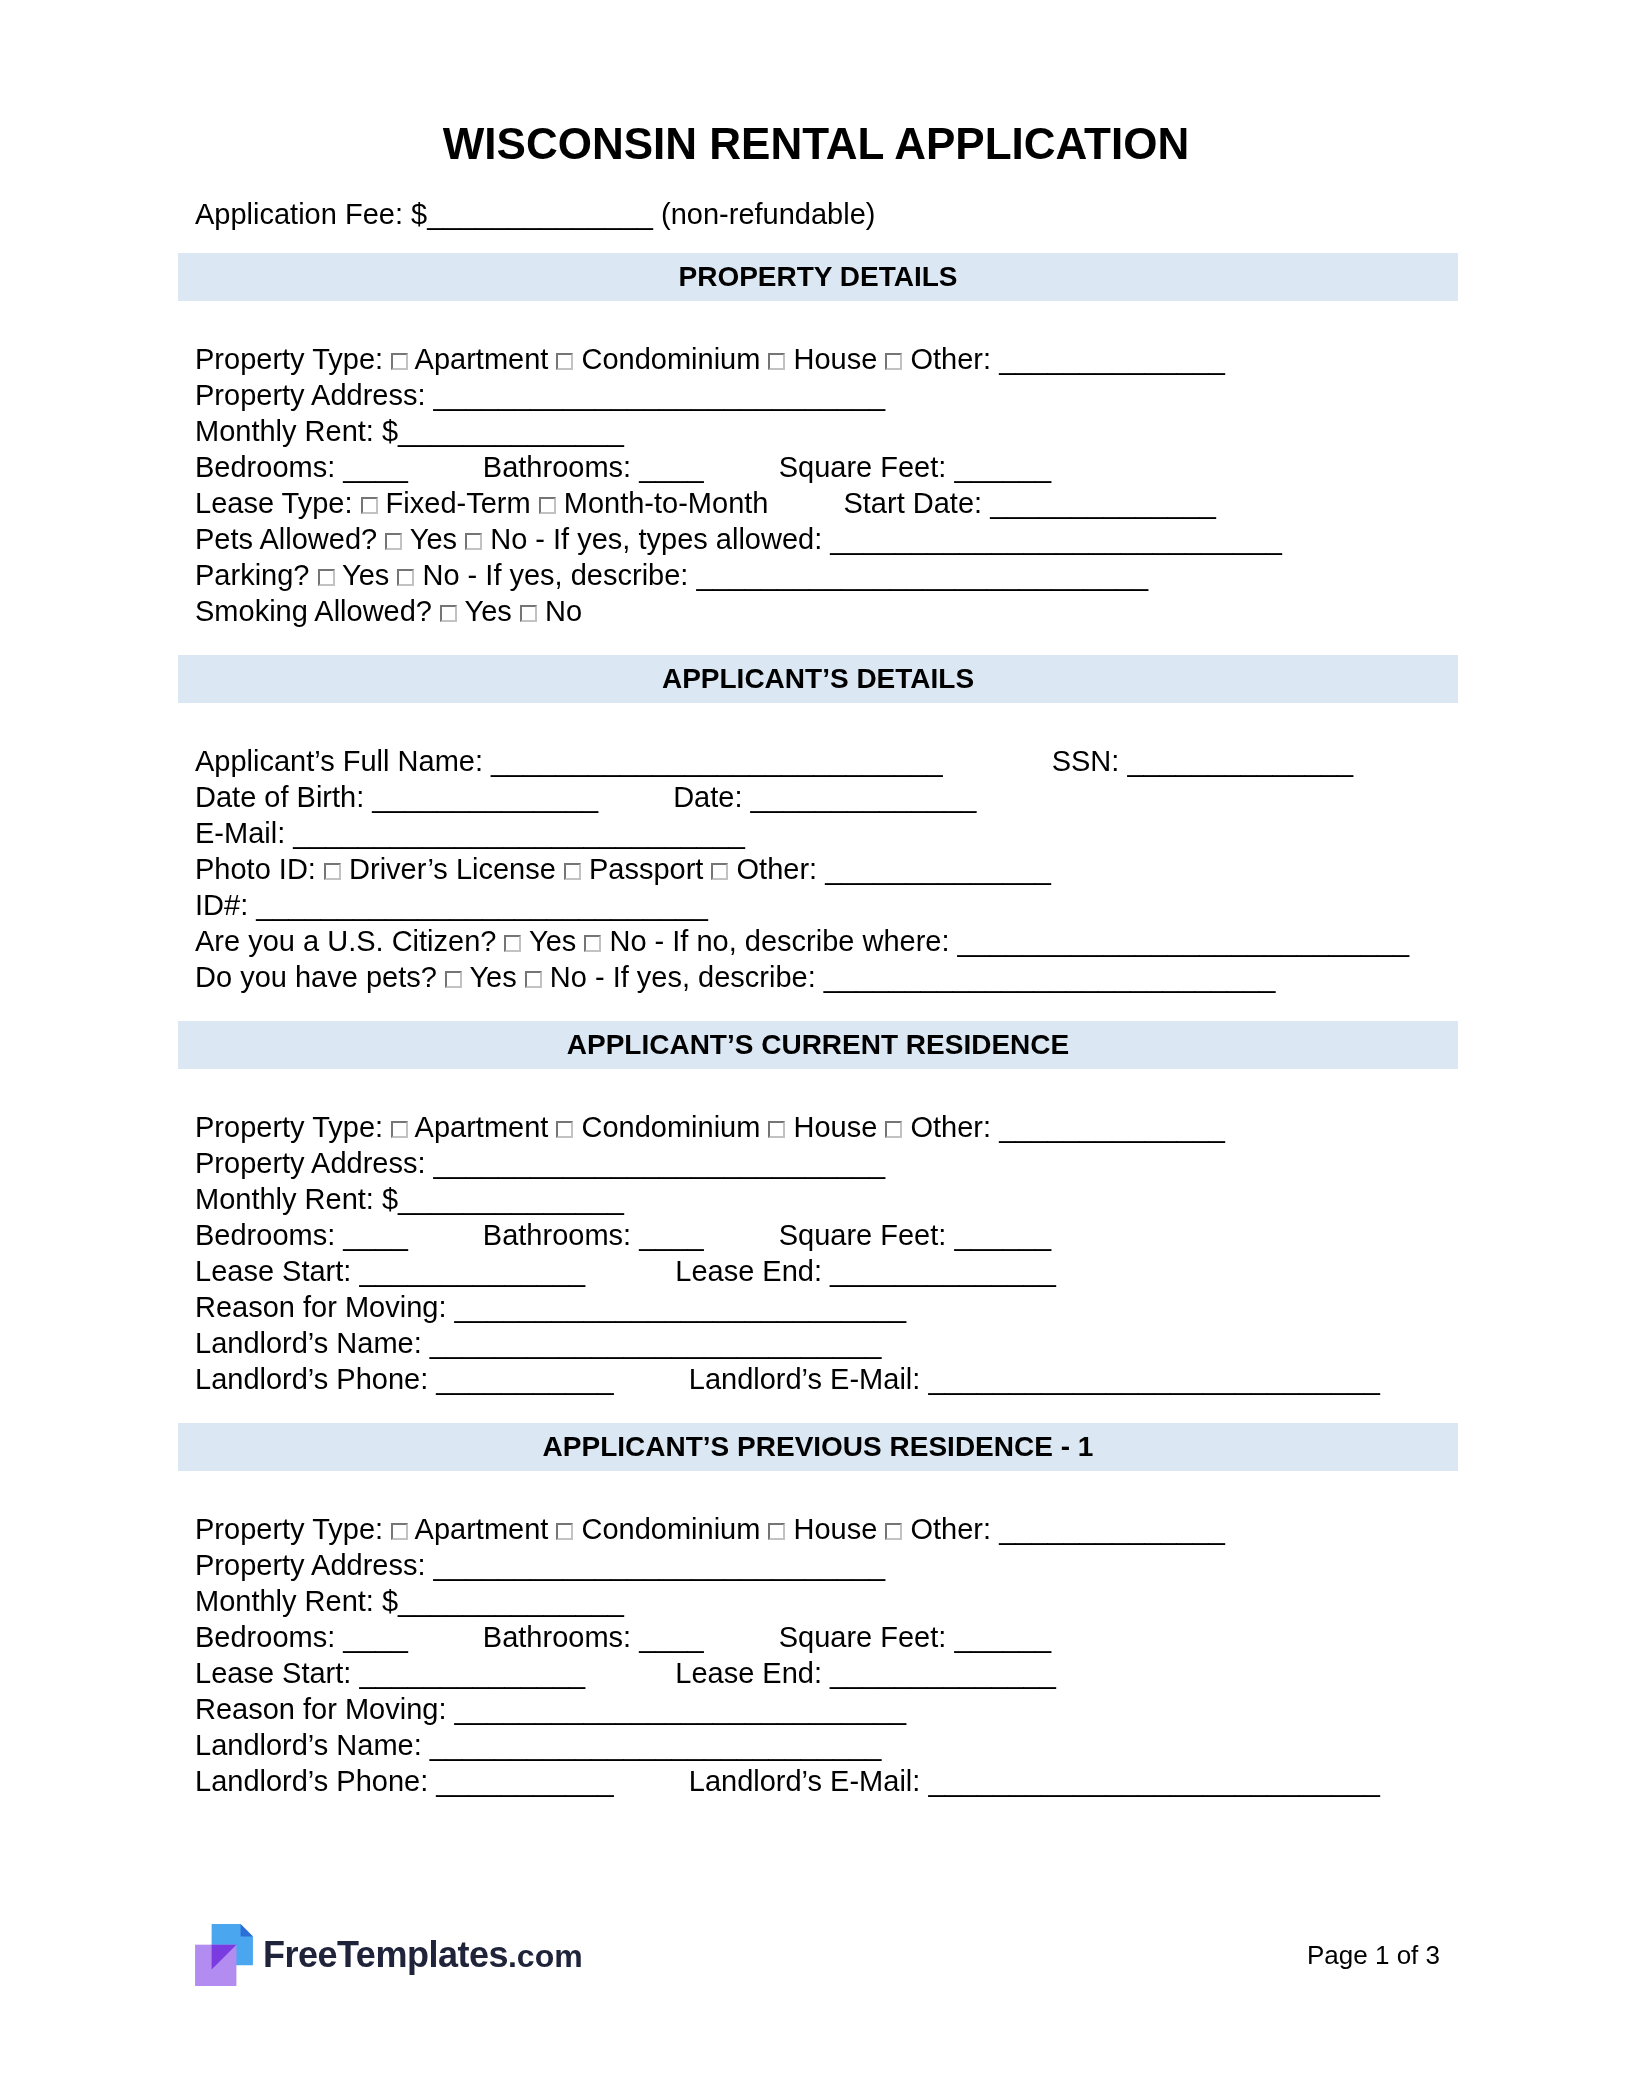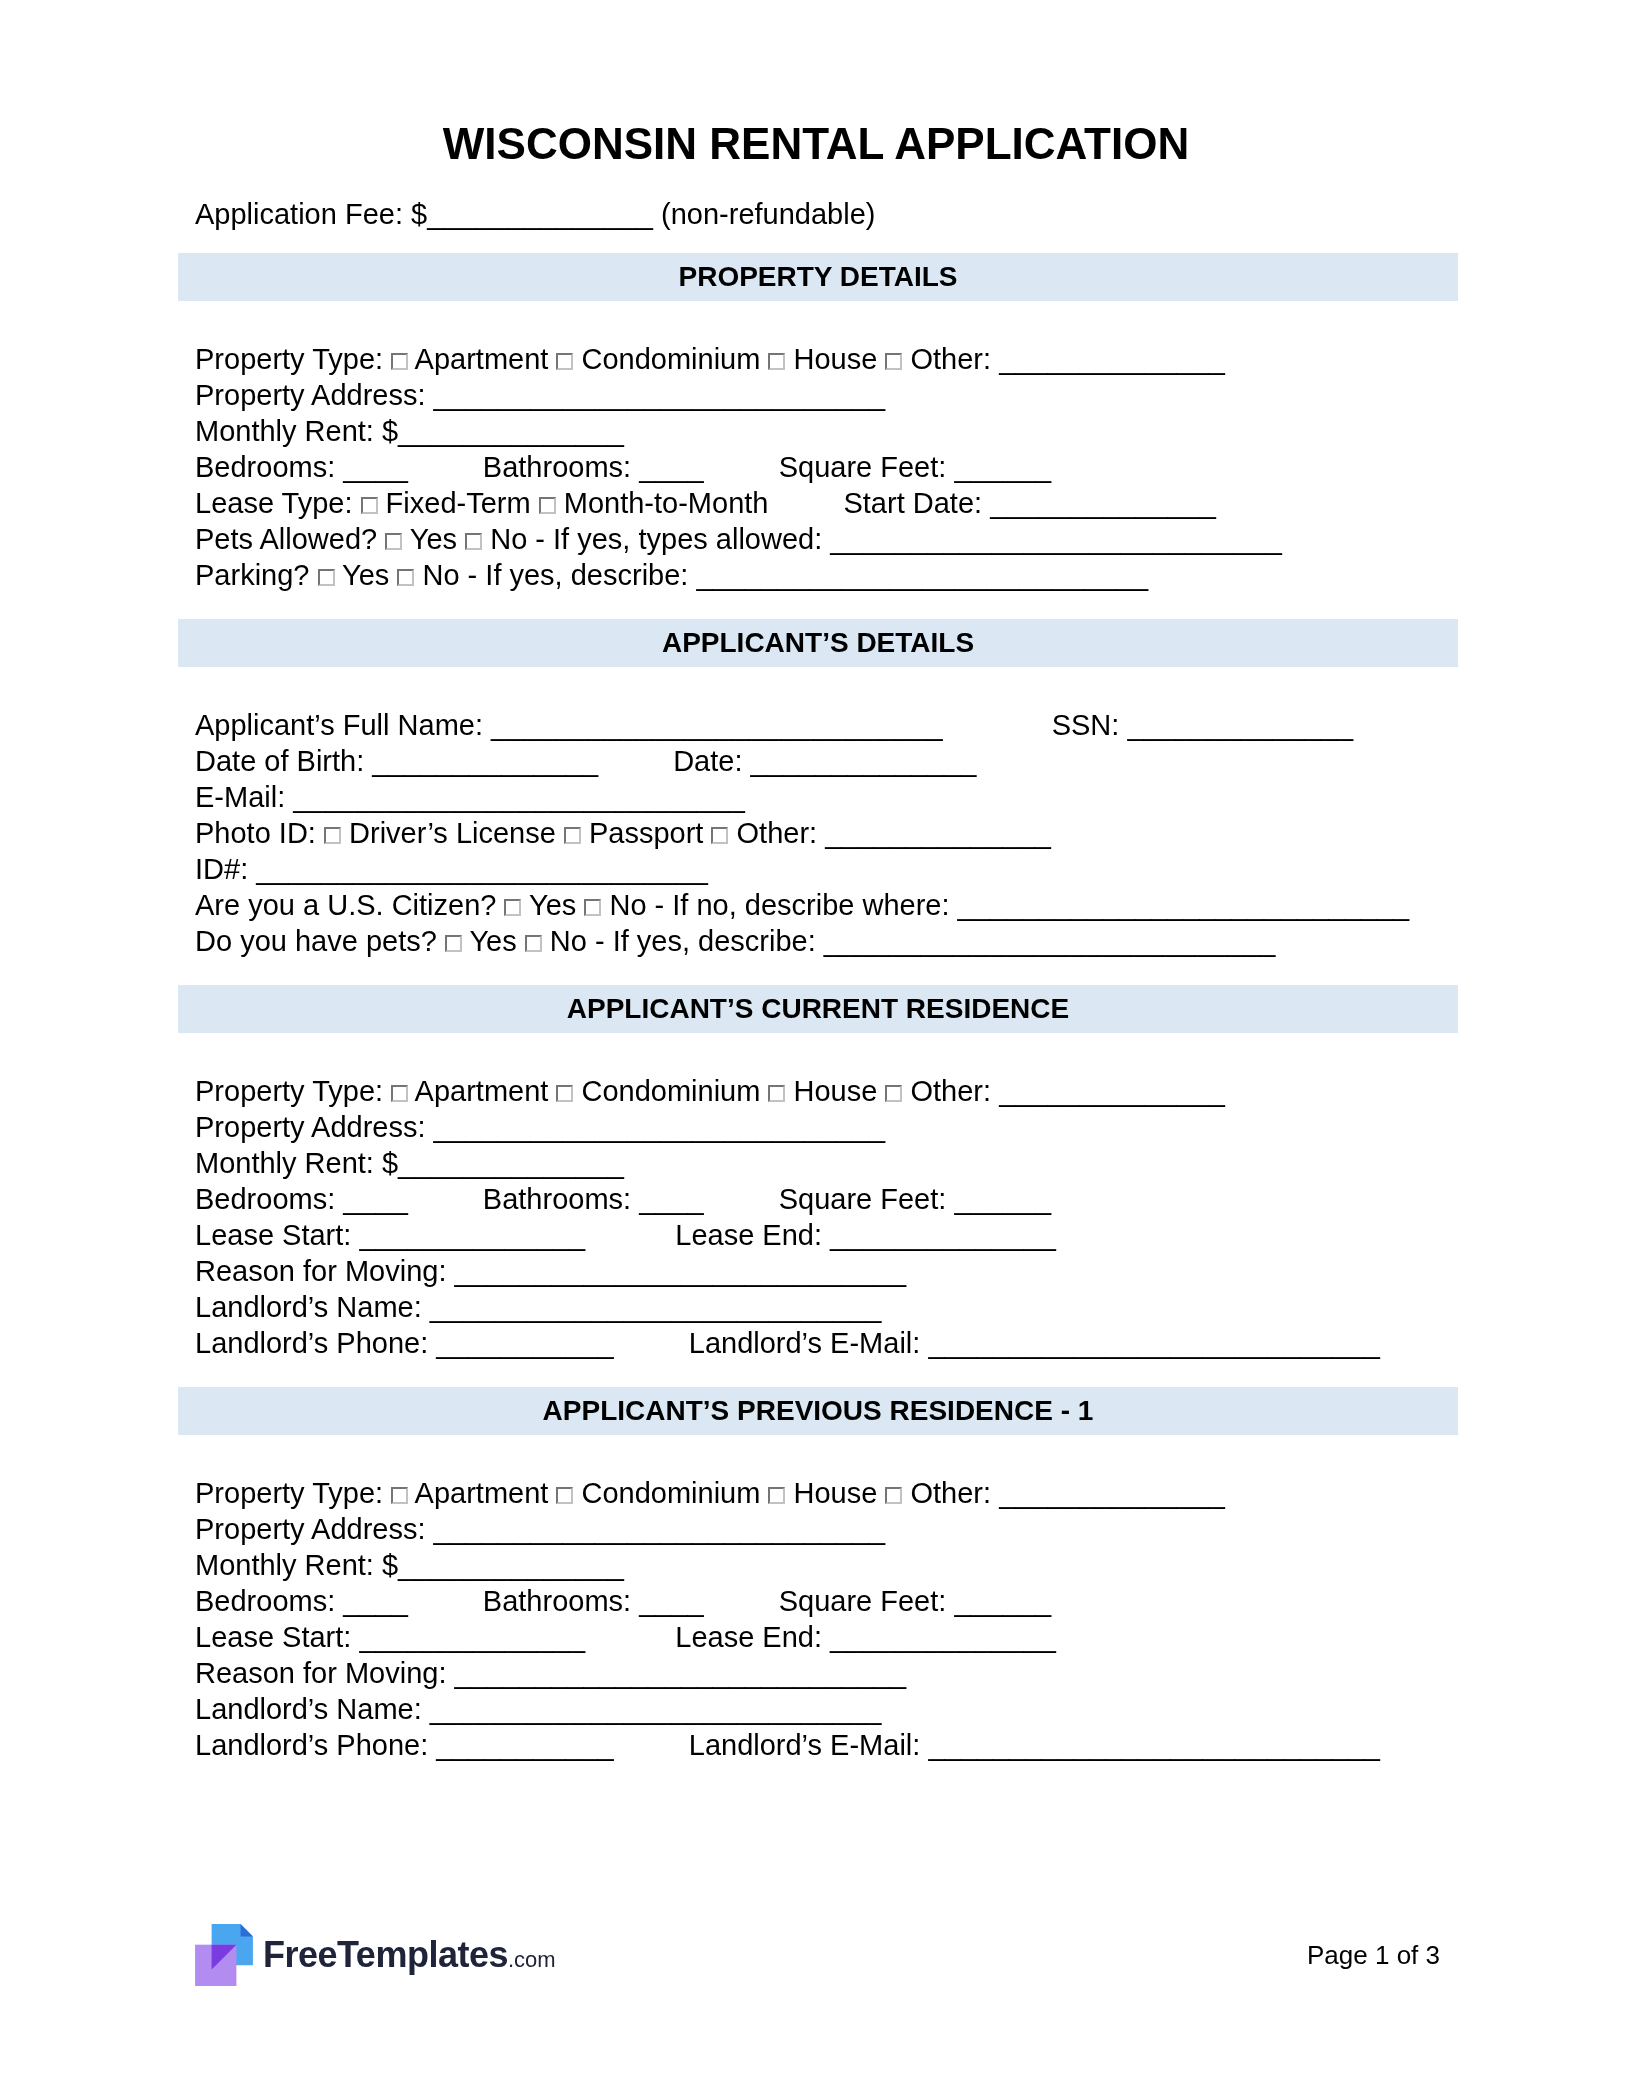--- a/index.html
+++ b/index.html
@@ -32,21 +32,21 @@
     display:flex;align-items:center;justify-content:center;
     font-size:28px;font-weight:bold;
   }
   .rows{margin-top:40px;}
   .footer{
     position:absolute;top:1922px;left:195px;right:192px;height:66px;
     display:flex;align-items:center;justify-content:space-between;
   }
   .logo{display:flex;align-items:center;}
   .brand{margin-left:10px;font-weight:bold;font-size:36px;letter-spacing:-0.5px;color:var(--brand_text,#20243a);}
-  .brand-suffix{font-size:22px;font-weight:400;letter-spacing:0;}
+  .brand-suffix{font-size:32px;font-weight:700;letter-spacing:0;}
   .page-num{font-size:26px;color:#000;}
 </style>
 </head>
 <body>
 
 <div class="page">
   <h1 class="title">WISCONSIN RENTAL APPLICATION</h1>
 
   <div class="content">
     <div class="row fee-row" id="fee-row"><span class="tx">Application Fee: $</span><span class="bl">______________</span><span class="tx"> (non-refundable)</span></div>
@@ -54,20 +54,21 @@
         <div class="section">
           <div class="banner">PROPERTY DETAILS</div>
           <div class="rows">
             <div class="row"><span class="tx">Property Type: </span><span class="cb"></span><span class="tx"> Apartment </span><span class="cb"></span><span class="tx"> Condominium </span><span class="cb"></span><span class="tx"> House </span><span class="cb"></span><span class="tx"> Other: </span><span class="bl">______________</span></div>
             <div class="row"><span class="tx">Property Address: </span><span class="bl">____________________________</span></div>
             <div class="row"><span class="tx">Monthly Rent: $</span><span class="bl">______________</span></div>
             <div class="row"><span class="tx">Bedrooms: </span><span class="bl">____</span><span class="gap gap-md"></span><span class="tx">Bathrooms: </span><span class="bl">____</span><span class="gap gap-md"></span><span class="tx">Square Feet: </span><span class="bl">______</span></div>
             <div class="row"><span class="tx">Lease Type: </span><span class="cb"></span><span class="tx"> Fixed-Term </span><span class="cb"></span><span class="tx"> Month-to-Month</span><span class="gap gap-md"></span><span class="tx">Start Date: </span><span class="bl">______________</span></div>
             <div class="row"><span class="tx">Pets Allowed? </span><span class="cb"></span><span class="tx"> Yes </span><span class="cb"></span><span class="tx"> No - If yes, types allowed: </span><span class="bl">____________________________</span></div>
             <div class="row"><span class="tx">Parking? </span><span class="cb"></span><span class="tx"> Yes </span><span class="cb"></span><span class="tx"> No - If yes, describe: </span><span class="bl">____________________________</span></div>
+            <div class="row"><span class="tx">Smoking Allowed? </span><span class="cb"></span><span class="tx"> Yes </span><span class="cb"></span><span class="tx"> No</span></div>
           </div>
         </div>
         <div class="section">
           <div class="banner">APPLICANT’S DETAILS</div>
           <div class="rows">
             <div class="row"><span class="tx">Applicant’s Full Name: </span><span class="bl">____________________________</span><span class="gap gap-xl"></span><span class="tx">SSN: </span><span class="bl">______________</span></div>
             <div class="row"><span class="tx">Date of Birth: </span><span class="bl">______________</span><span class="gap gap-md"></span><span class="tx">Date: </span><span class="bl">______________</span></div>
             <div class="row"><span class="tx">E-Mail: </span><span class="bl">____________________________</span></div>
             <div class="row"><span class="tx">Photo ID: </span><span class="cb"></span><span class="tx"> Driver’s License </span><span class="cb"></span><span class="tx"> Passport </span><span class="cb"></span><span class="tx"> Other: </span><span class="bl">______________</span></div>
             <div class="row"><span class="tx">ID#: </span><span class="bl">____________________________</span></div>

